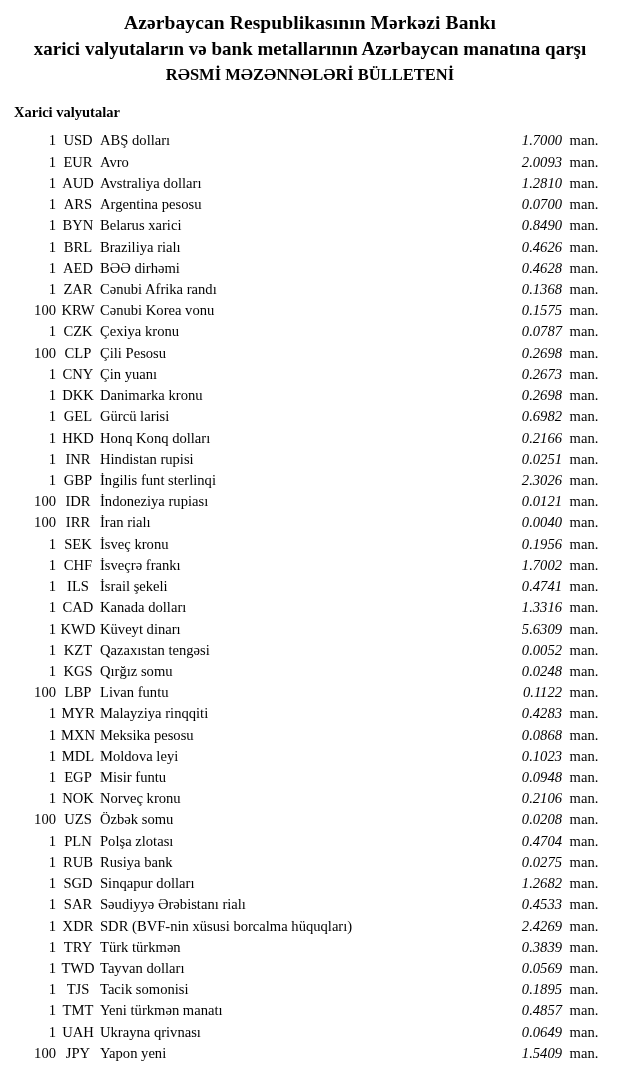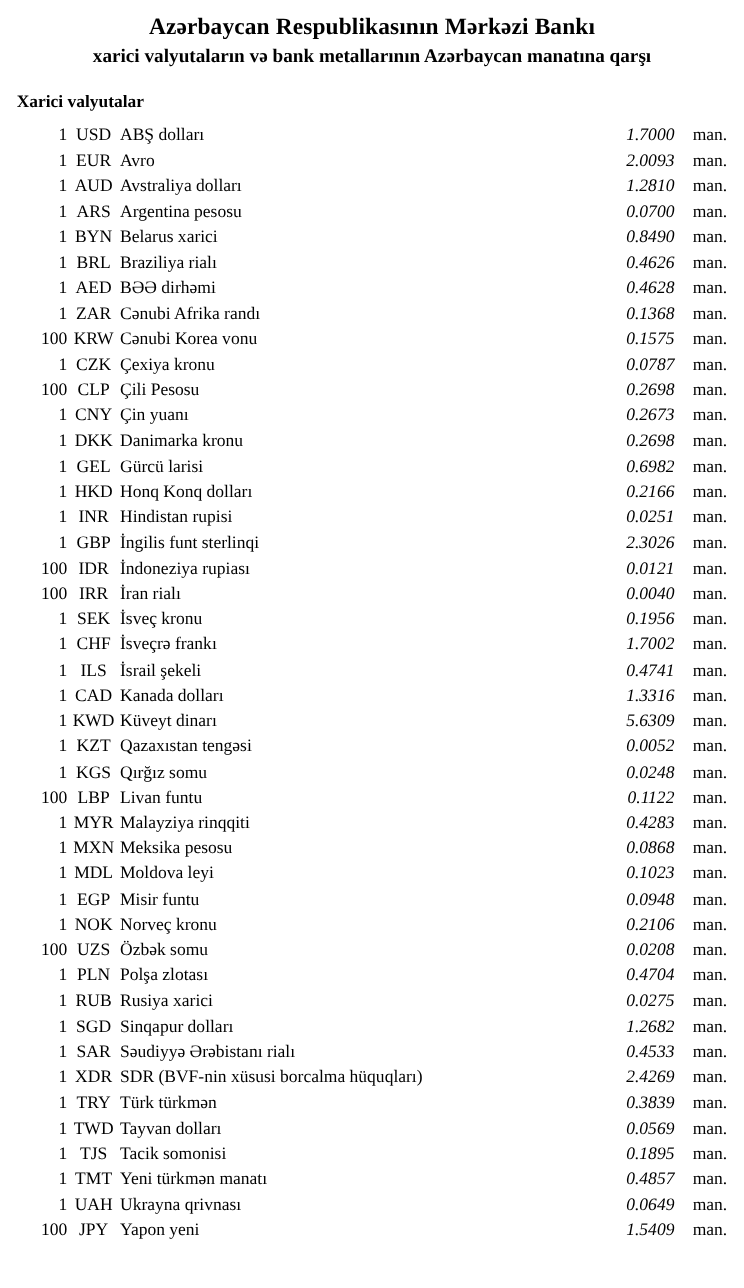--- a/index.html
+++ b/index.html
@@ -32,21 +32,21 @@
     margin-bottom: 6px;
     line-height: 1.1;
   }
   .date-line {
     font-size: 14.5px;
     font-weight: bold;
     margin-bottom: 6px;
     line-height: 1.1;
   }
   .subtitle-line {
-    font-size: 16px;
+    font-size: 19px;
     font-weight: bold;
     margin-bottom: 6px;
     line-height: 1.1;
   }
   .bulletin-line {
     font-size: 16.5px;
     font-weight: bold;
     margin-bottom: 2px;
     line-height: 1.1;
   }
@@ -85,32 +85,33 @@
   }
   td.c-rate {
     width: 74px;
     text-align: right;
     font-weight: normal;
     font-style: italic;
     padding-right: 8px;
   }
   td.c-unit-label {
     width: 44px;
-    text-align: right;
+    text-align: center;
     padding-left: 2px;
   }
 </style>
 </head>
 <body>
 
 <div class="page">
 
   <div class="header">
     <div class="bank-title">Azərbaycan Respublikasının Mərkəzi Bankı</div>
     <div class="subtitle-line">xarici valyutaların və bank metallarının Azərbaycan manatına qarşı</div>
+    <div class="bulletin-line">RƏSMİ MƏZƏNNƏLƏRİ BÜLLETENİ</div>
   </div>
 
   <div class="section-title">Xarici valyutalar</div>
 
   <table class="rates">
     <tbody>
         <tr>
           <td class="c-units">1</td>
           <td class="c-code">USD</td>
           <td class="c-name">ABŞ dolları</td>
@@ -344,21 +345,21 @@
         <tr>
           <td class="c-units">1</td>
           <td class="c-code">PLN</td>
           <td class="c-name">Polşa zlotası</td>
           <td class="c-rate">0.4704</td>
           <td class="c-unit-label">man.</td>
         </tr>
         <tr>
           <td class="c-units">1</td>
           <td class="c-code">RUB</td>
-          <td class="c-name">Rusiya xarici</td>
+          <td class="c-name">Rusiya bank</td>
           <td class="c-rate">0.0275</td>
           <td class="c-unit-label">man.</td>
         </tr>
         <tr>
           <td class="c-units">1</td>
           <td class="c-code">SGD</td>
           <td class="c-name">Sinqapur dolları</td>
           <td class="c-rate">1.2682</td>
           <td class="c-unit-label">man.</td>
         </tr>

